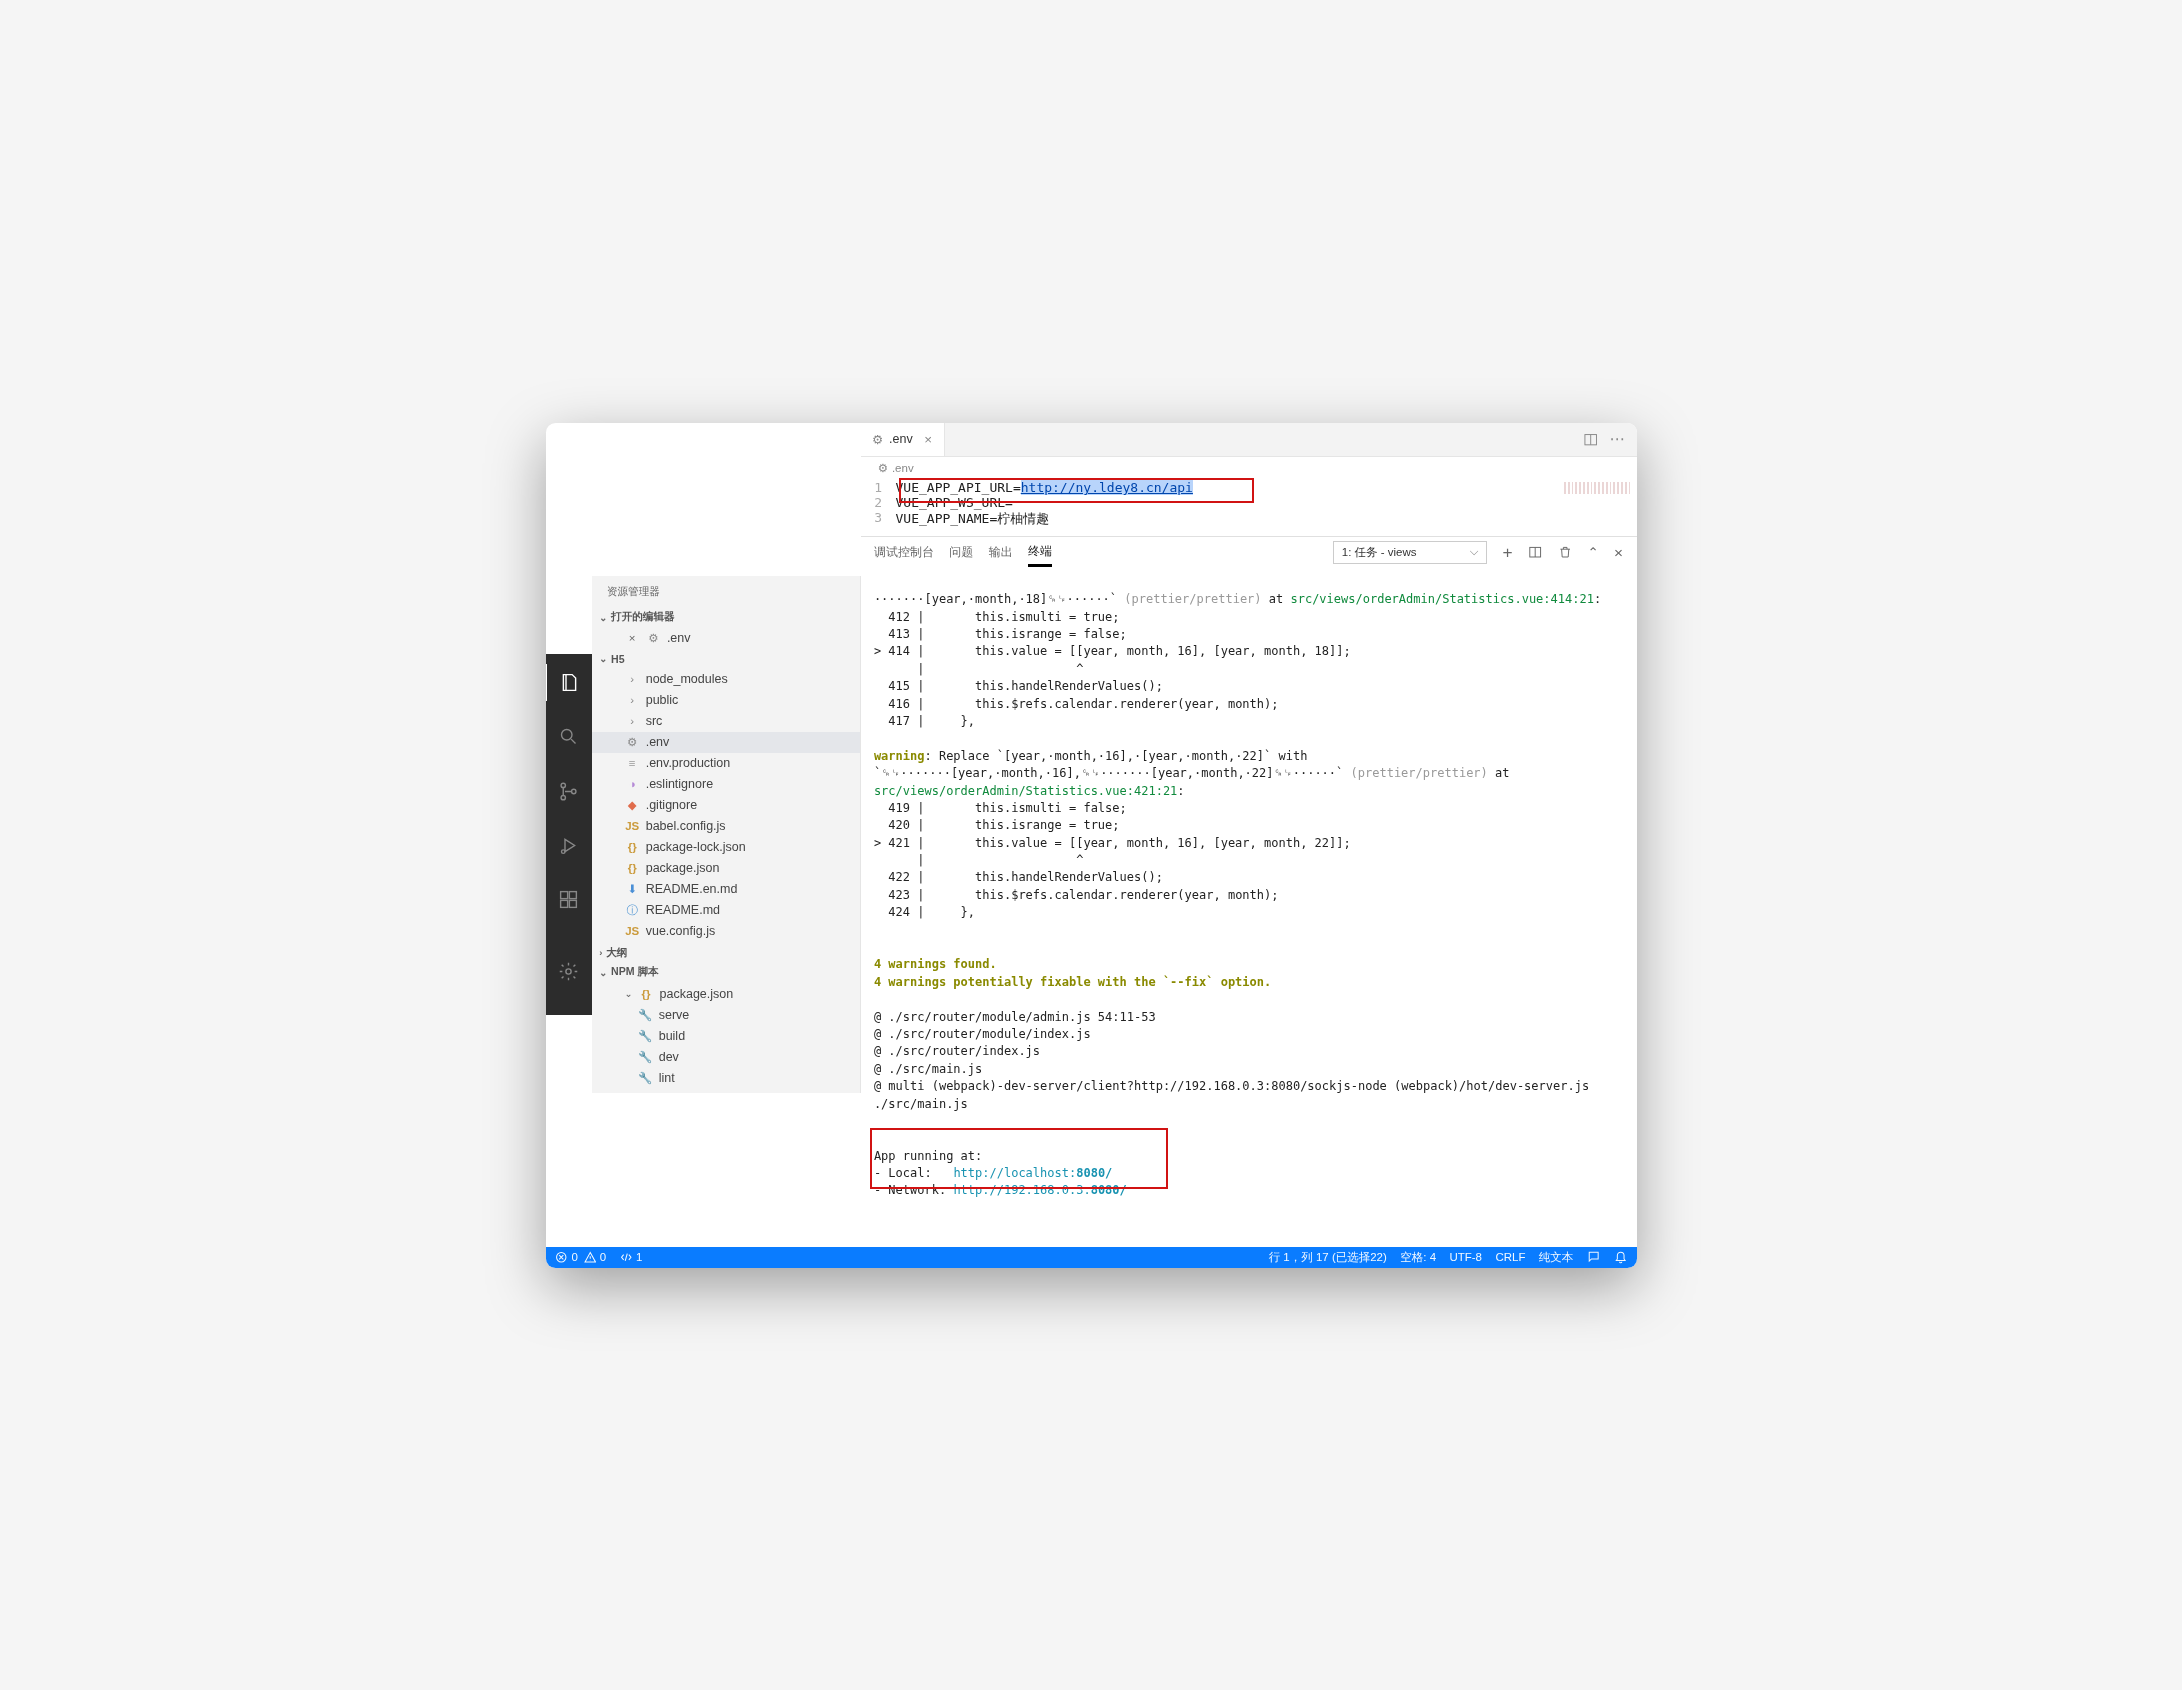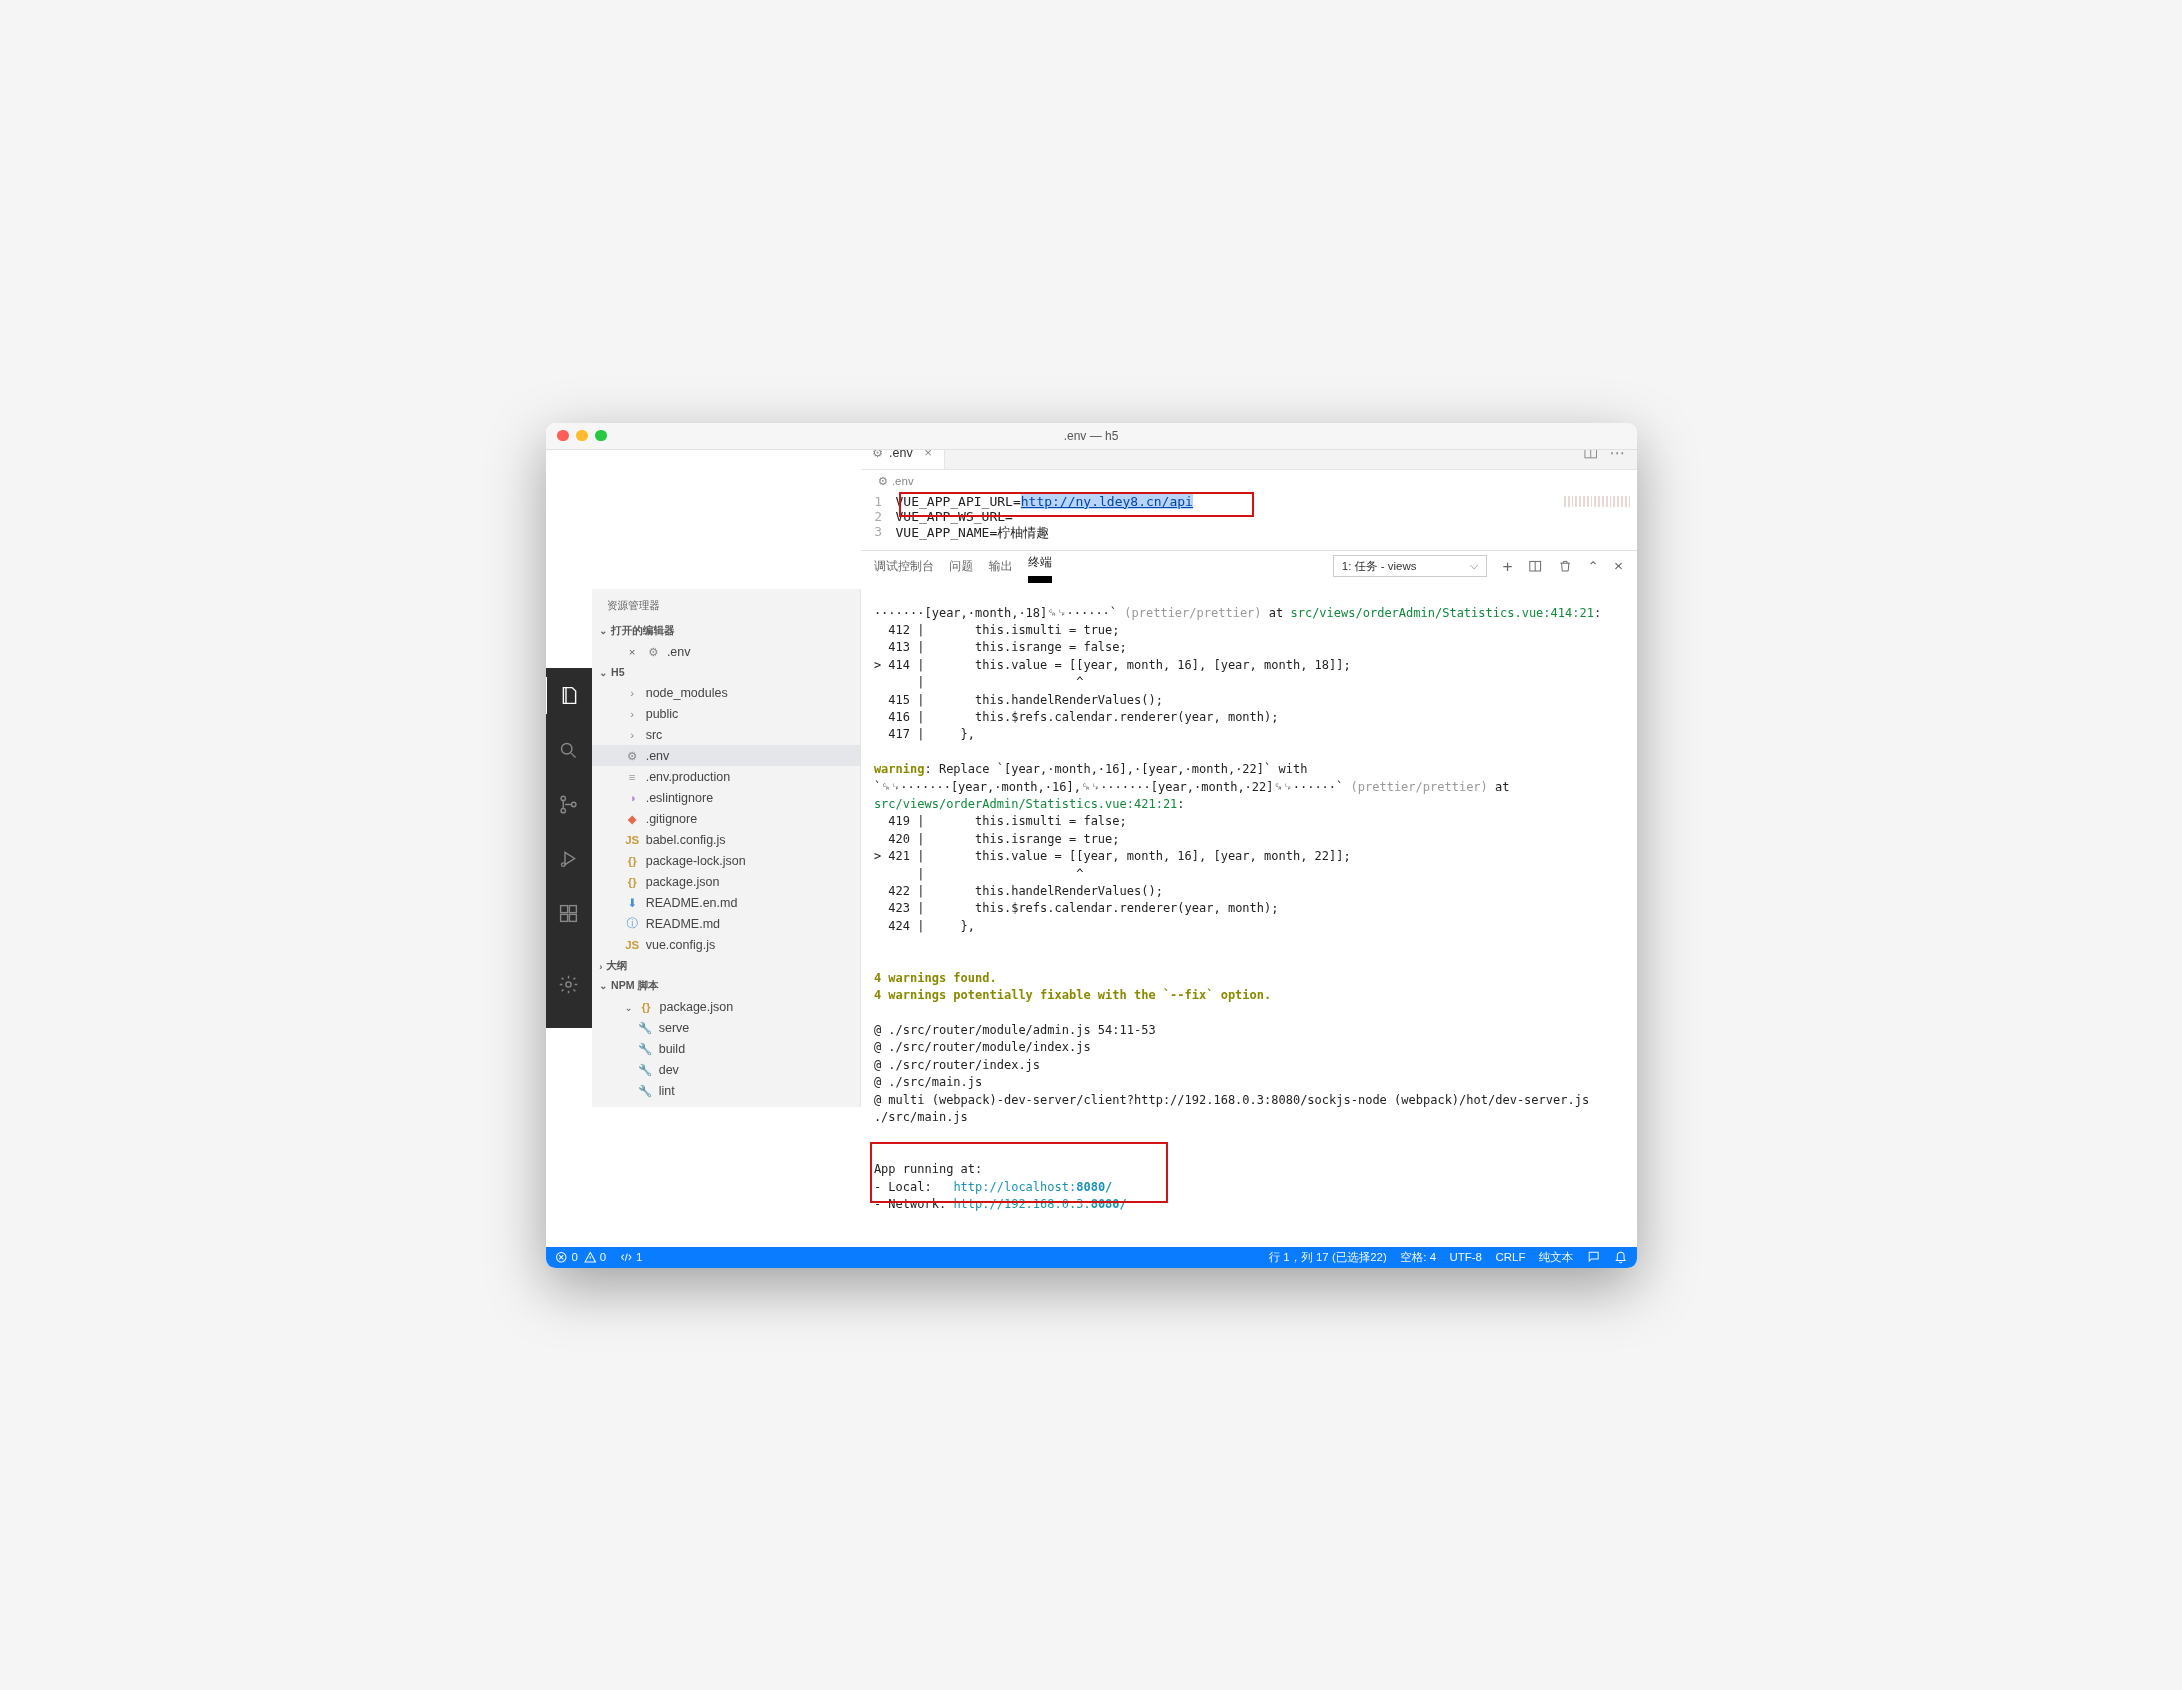--- a/index.html
+++ b/index.html
@@ -112,21 +112,21 @@
   opacity: .4;
 }
 .panel {
   flex: 1; display: flex; flex-direction: column; border-top: 1px solid #e0e0e0; min-height: 0;
 }
 .panel-tabs {
   display: flex; align-items: center; height: 31px; padding: 0 13.4px; gap: 15.4px;
   font-size: 12px; color: #666;
 }
 .ptab { cursor: pointer; padding: 4.8px 0; }
-.ptab.active { color: #222; border-bottom: 7px solid #000000; }
+.ptab.active { color: #222; border-bottom: 3px solid #000000; }
 .panel-tabs .spacer { flex: 1; }
 .task-select {
   border: 1px solid #ccc; background: #fff; padding: 2.9px 27px 2.9px 7.7px;
   font-size: 11.5px; color: #333; position: relative; min-width: 154px;
 }
 .task-select::after { content: "⌵"; position: absolute; right: 7.7px; color: #888; }
 .panel-icn { color: #666; cursor: pointer; }
 .terminal {
   flex: 1; overflow: auto; padding: 5.8px 13.4px 11.5px;
   font-family: Menlo, Consolas, monospace; font-size: 12px; line-height: 1.45;
@@ -147,28 +147,20 @@
 }
 .statusbar .spacer { flex: 1; }
 .sb-item { display: flex; align-items: center; gap: 3.8px; opacity: .95; }
 svg { display: block; }
 </style>
 </head>
 <body>
 
 <div class="window">
 
-  <div class="titlebar">
-    <div class="traffic">
-      <div class="dot r"></div>
-      <div class="dot y"></div>
-      <div class="dot g"></div>
-    </div>
-    <div class="titlebar-title">.env — h5</div>
-  </div>
 
   <div class="body">
 
     <div class="activitybar">
       <div class="act-icon active">
         <svg width="21" height="21" viewBox="0 0 24 24" fill="none" stroke="currentColor" stroke-width="1.6">
             <path d="M8 3h7l4 4v14H8z"></path>
             <path d="M8 3H5v18h3"></path>
           </svg>
       </div>

